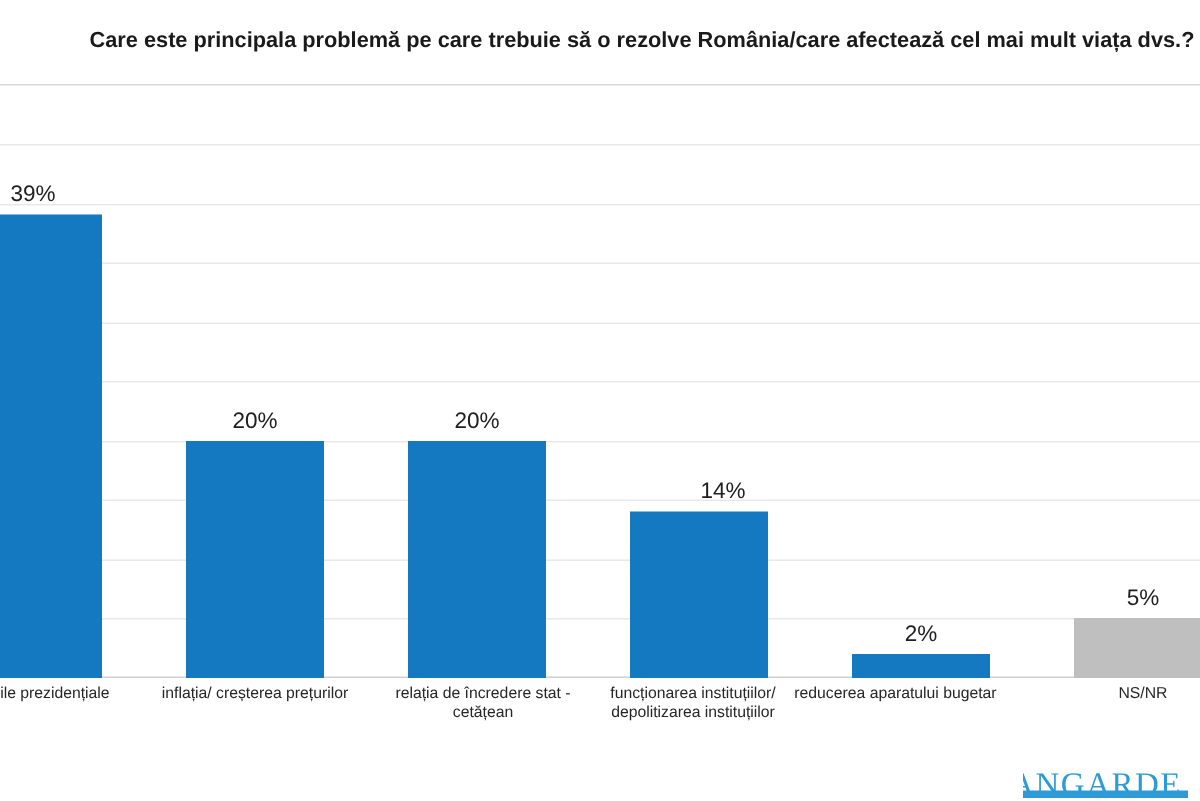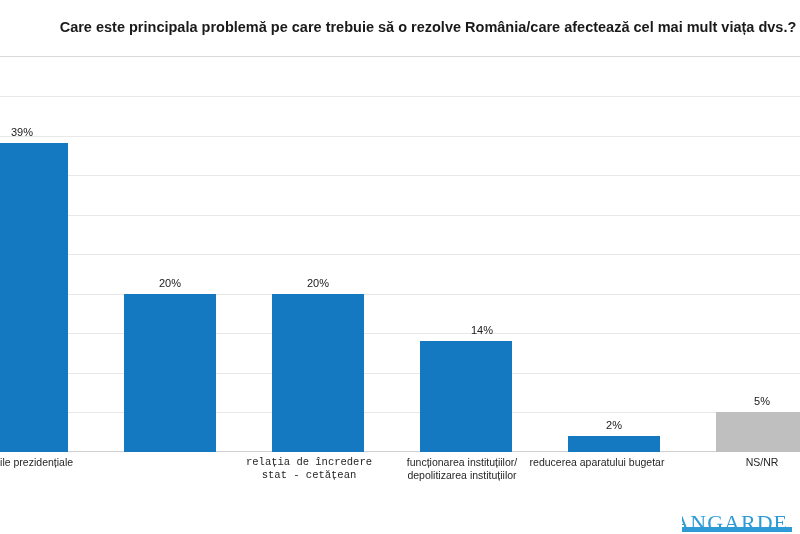--- a/index.html
+++ b/index.html
@@ -92,21 +92,21 @@
     background: #1479c0;
   }
   .bar.gray {
     background: #bfbfbf;
   }
 
   .bar-label {
     position: absolute;
     left: 50%;
     transform: translateX(-50%);
-    font-size: 11px;
+    font-size: 15px;
     color: #202020;
     white-space: nowrap;
   }
 
   
   .cats {
     position: absolute;
     left: 0;
     top: 456px;
     width: 800px;
@@ -193,21 +193,22 @@
         </div>
         <div class="bar-group" style="left: 688px; width: 148px;">
           <div class="bar gray" title="5%" style="width: 92px; height: 39.5556px; background: rgb(191, 191, 191);"></div>
           <div class="bar-label" style="bottom: 44.5556px;">5%</div>
         </div>
       </div>
   </div>
 
   <div class="cats" id="cats">
       <div class="cat" style="left: -52px; width: 148px;">alegerile  prezidențiale</div>
-      <div class="cat" style="left: 235px; width: 148px; font-family: Liberation Mono, monospace;">relația de încredere stat - cetățean</div>
+      <div class="cat" style="left: 96px; width: 148px;">inflația/ creșterea prețurilor</div>
+      <div class="cat" style="left: 248px; width: 148px;">relația de încredere stat - cetățean</div>
       <div class="cat" style="left: 388px; width: 148px;">funcționarea instituțiilor/ depolitizarea instituțiilor</div>
       <div class="cat" style="left: 523px; width: 148px;">reducerea aparatului bugetar</div>
       <div class="cat" style="left: 688px; width: 148px;">NS/NR</div>
     </div>
 
   <div class="footer-logo">
     <div class="logo-text">AVANGARDE</div>
     <div class="logo-bar"></div>
   </div>
 

